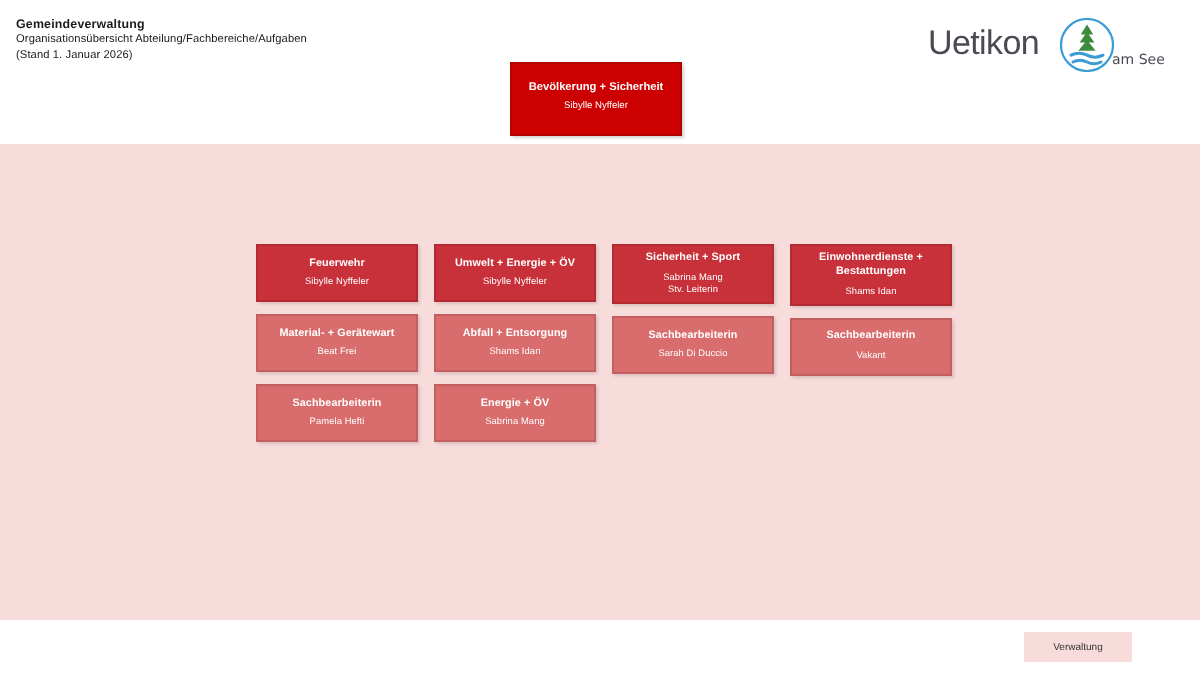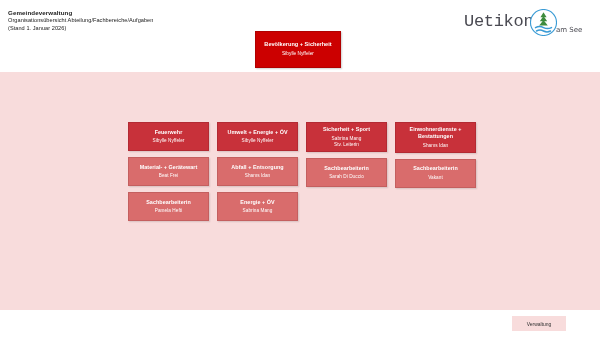--- a/index.html
+++ b/index.html
@@ -48,21 +48,21 @@
     width: 128px;
     height: 34px;
   }
   #logo-wordmark {
     position: absolute;
     left: 0;
     top: 4px;
     font-size: 17px;
     color: #4a4a52;
     letter-spacing: -.3px;
-    font-family: Liberation Mono, monospace;
+    font-family: Liberation Sans, sans-serif;
   }
   #logo-emblem {
     position: absolute;
     left: 66px;
     top: 1px;
     width: 27px;
     height: 27px;
   }
   #logo-tagline {
     position: absolute;

